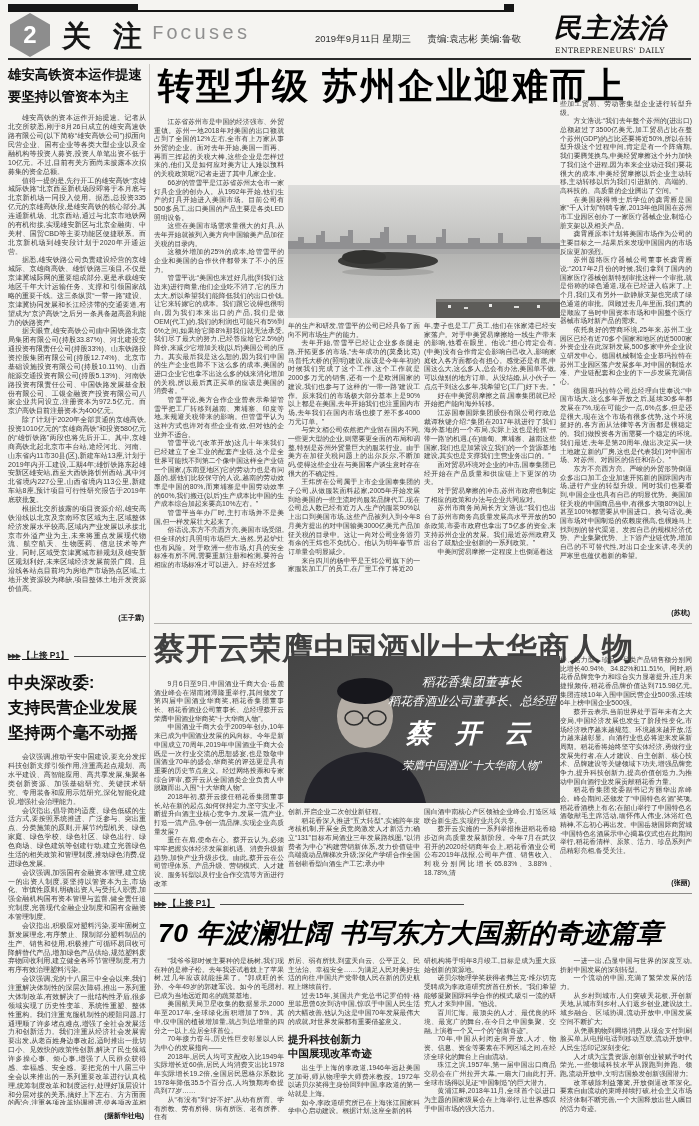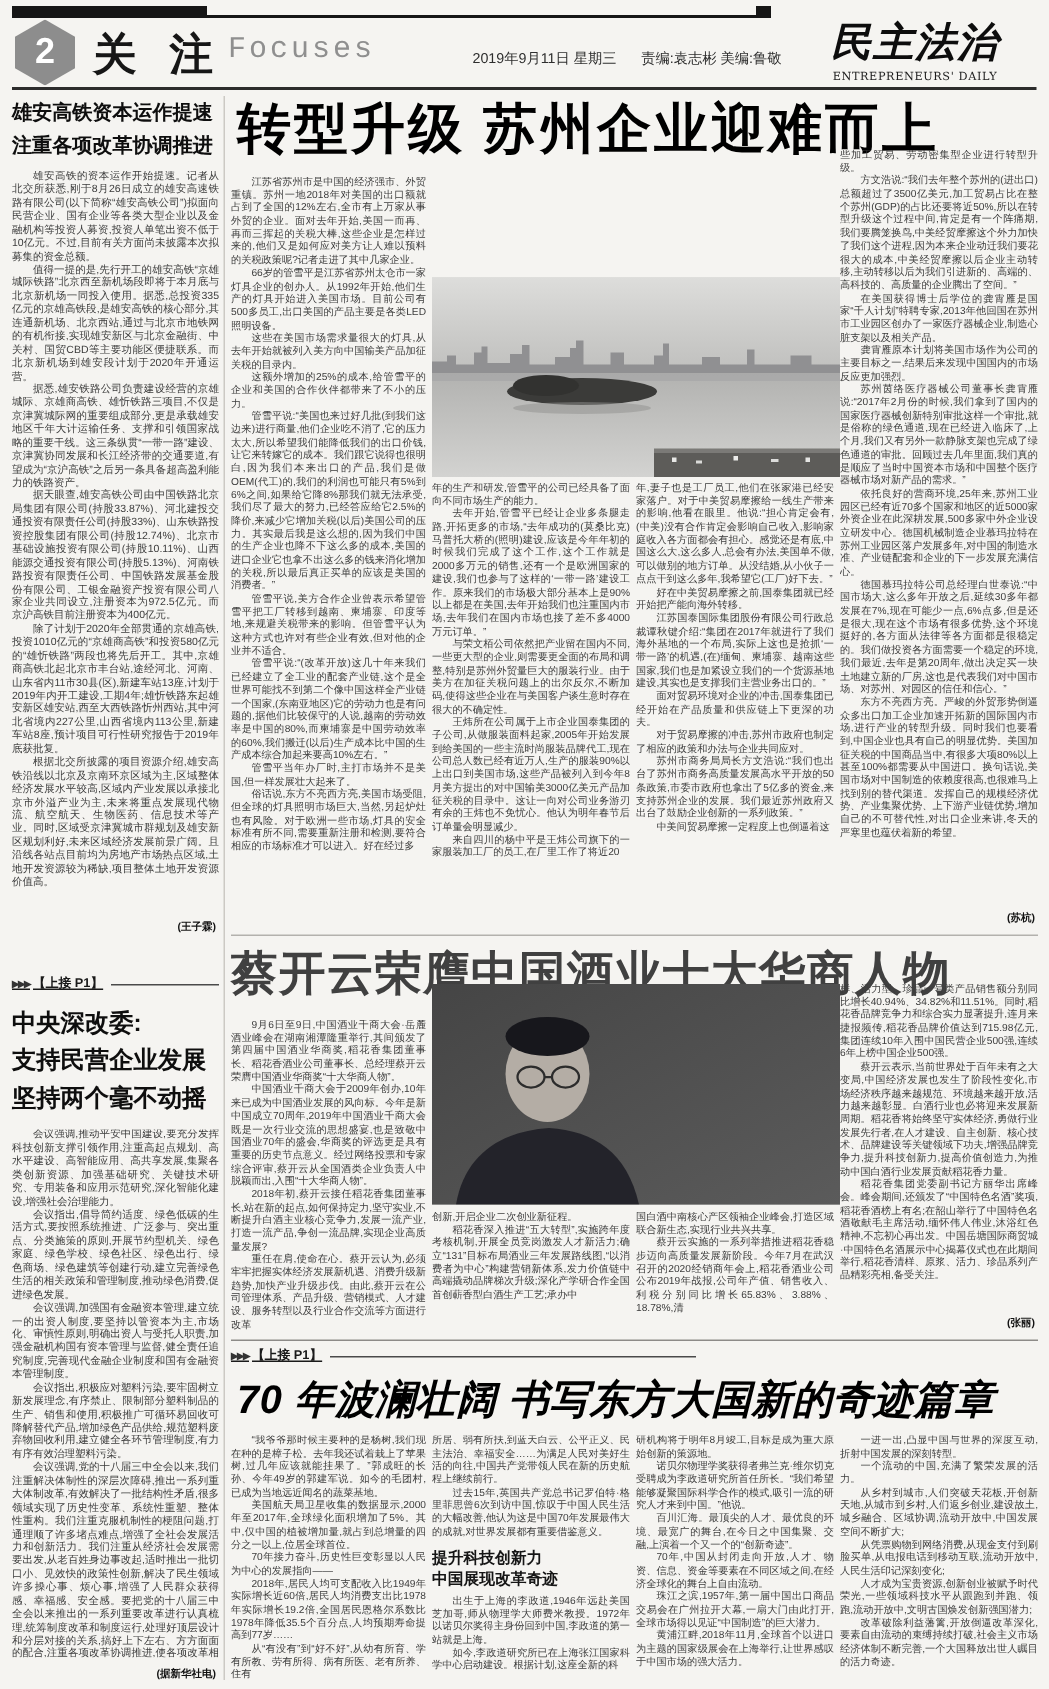--- a/index.html
+++ b/index.html
@@ -100,21 +100,21 @@
   </div>
   <div id="masthead">
     <div class="m-cn">民主法治</div>
     <div class="m-en">ENTREPRENEURS' DAILY</div>
   </div>
   <div id="headrule"></div>
   <div id="vdiv"></div>
 
   <section id="a1">
     <h2 class="rail-h">雄安高铁资本运作提速
-注重各项改革协调推进</h2>
+要坚持以管资本为主</h2>
     <div class="body">
         <p>雄安高铁的资本运作开始提速。记者从北交所获悉,刚于8月26日成立的雄安高速铁路有限公司(以下简称“雄安高铁公司”)拟面向民营企业、国有企业等各类大型企业以及金融机构等投资人募资,投资人单笔出资不低于10亿元。不过,目前有关方面尚未披露本次拟募集的资金总额。</p>
         <p>值得一提的是,先行开工的雄安高铁“京雄城际铁路”北京西至新机场段即将于本月底与北京新机场一同投入使用。据悉,总投资335亿元的京雄高铁段,是雄安高铁的核心部分,其连通新机场、北京西站,通过与北京市地铁网的有机衔接,实现雄安新区与北京金融街、中关村、国贸CBD等主要功能区便捷联系。而北京新机场到雄安段计划于2020年开通运营。</p>
         <p>据悉,雄安铁路公司负责建设经营的京雄城际、京雄商高铁、雄忻铁路三项目,不仅是京津冀城际网的重要组成部分,更是承载雄安地区千年大计运输任务、支撑和引领国家战略的重要干线。这三条纵贯“一带一路”建设、京津冀协同发展和长江经济带的交通要道,有望成为“京沪高铁”之后另一条具备超高盈利能力的铁路资产。</p>
         <p>据天眼查,雄安高铁公司由中国铁路北京局集团有限公司(持股33.87%)、河北建投交通投资有限责任公司(持股33%)、山东铁路投资控股集团有限公司(持股12.74%)、北京市基础设施投资有限公司(持股10.11%)、山西能源交通投资有限公司(持股5.13%)、河南铁路投资有限责任公司、中国铁路发展基金股份有限公司、工银金融资产投资有限公司八家企业共同设立,注册资本为972.5亿元。而京沪高铁目前注册资本为400亿元。</p>
         <p>除了计划于2020年全部贯通的京雄高铁,投资1010亿元的“京雄商高铁”和投资580亿元的“雄忻铁路”两段也将先后开工。其中,京雄商高铁北起北京市丰台站,途经河北、河南、山东省内11市30县(区),新建车站13座,计划于2019年内开工建设,工期4年;雄忻铁路东起雄安新区雄安站,西至大西铁路忻州西站,其中河北省境内227公里,山西省境内113公里,新建车站8座,预计项目可行性研究报告于2019年底获批复。</p>
         <p>根据北交所披露的项目资源介绍,雄安高铁沿线以北京及京南环京区域为主,区域整体经济发展水平较高,区域内产业发展以承接北京市外溢产业为主,未来将重点发展现代物流、航空航天、生物医药、信息技术等产业。同时,区域受京津冀城市群规划及雄安新区规划利好,未来区域经济发展前景广阔。且沿线各站点目前均为房地产市场热点区域,土地开发资源较为稀缺,项目整体土地开发资源价值高。</p>
       </div>
     <div class="byline">(王子霖)</div>
   </section>
@@ -224,20 +224,26 @@
           </linearGradient>
         </defs>
       <rect width="272" height="147" fill="url(#pg)"></rect>
       <path d="M16,147 C22,112 48,98 78,96 C108,98 130,112 138,147 Z" fill="#23232a"></path>
       <ellipse cx="77" cy="60" rx="28" ry="32" fill="#b4ada5"></ellipse>
       <ellipse cx="77" cy="35" rx="28" ry="13" fill="#17171c"></ellipse>
       <ellipse cx="66" cy="62" rx="9" ry="7" fill="none" stroke="#2c2c2c" stroke-width="1.5"></ellipse>
       <ellipse cx="89" cy="62" rx="9" ry="7" fill="none" stroke="#2c2c2c" stroke-width="1.5"></ellipse>
       <line x1="75" y1="62" x2="80" y2="62" stroke="#2c2c2c" stroke-width="1.5"></line>
     </svg>
+    <div id="wine-overlay">
+      <div class="l1">稻花香集团董事长</div>
+      <div class="l2">稻花香酒业公司董事长、总经理</div>
+      <div class="l3">蔡 开 云</div>
+      <div class="l4">荣膺中国酒业“十大华商人物”</div>
+    </div>
   </figure>
   <div id="wine-c2" class="colbox">
       <p class="cont">创新,开启企业二次创业新征程。</p>
       <p>稻花香深入推进“五大转型”,实施跨年度考核机制,开展全员竞岗激发人才新活力;确立“131”目标布局酒业三年发展路线图,“以消费者为中心”构建营销新体系,发力价值链中高端撬动品牌梯次升级;深化产学研合作全国首创蔪香型白酒生产工艺;承办中</p>
     </div>
   <div id="wine-c3" class="colbox">
       <p class="cont">国白酒中南核心产区领袖企业峰会,打造区域联合新生态,实现行业共兴共享。</p>
       <p>蔡开云实施的一系列举措推进稻花香稳步迈向高质量发展新阶段。今年7月在武汉召开的2020经销商年会上,稻花香酒业公司公布2019年战报,公司年产值、销售收入、利税分别同比增长65.83%、3.88%、18.78%,清</p>
     </div>
   <div id="wine-c4" class="colbox">

